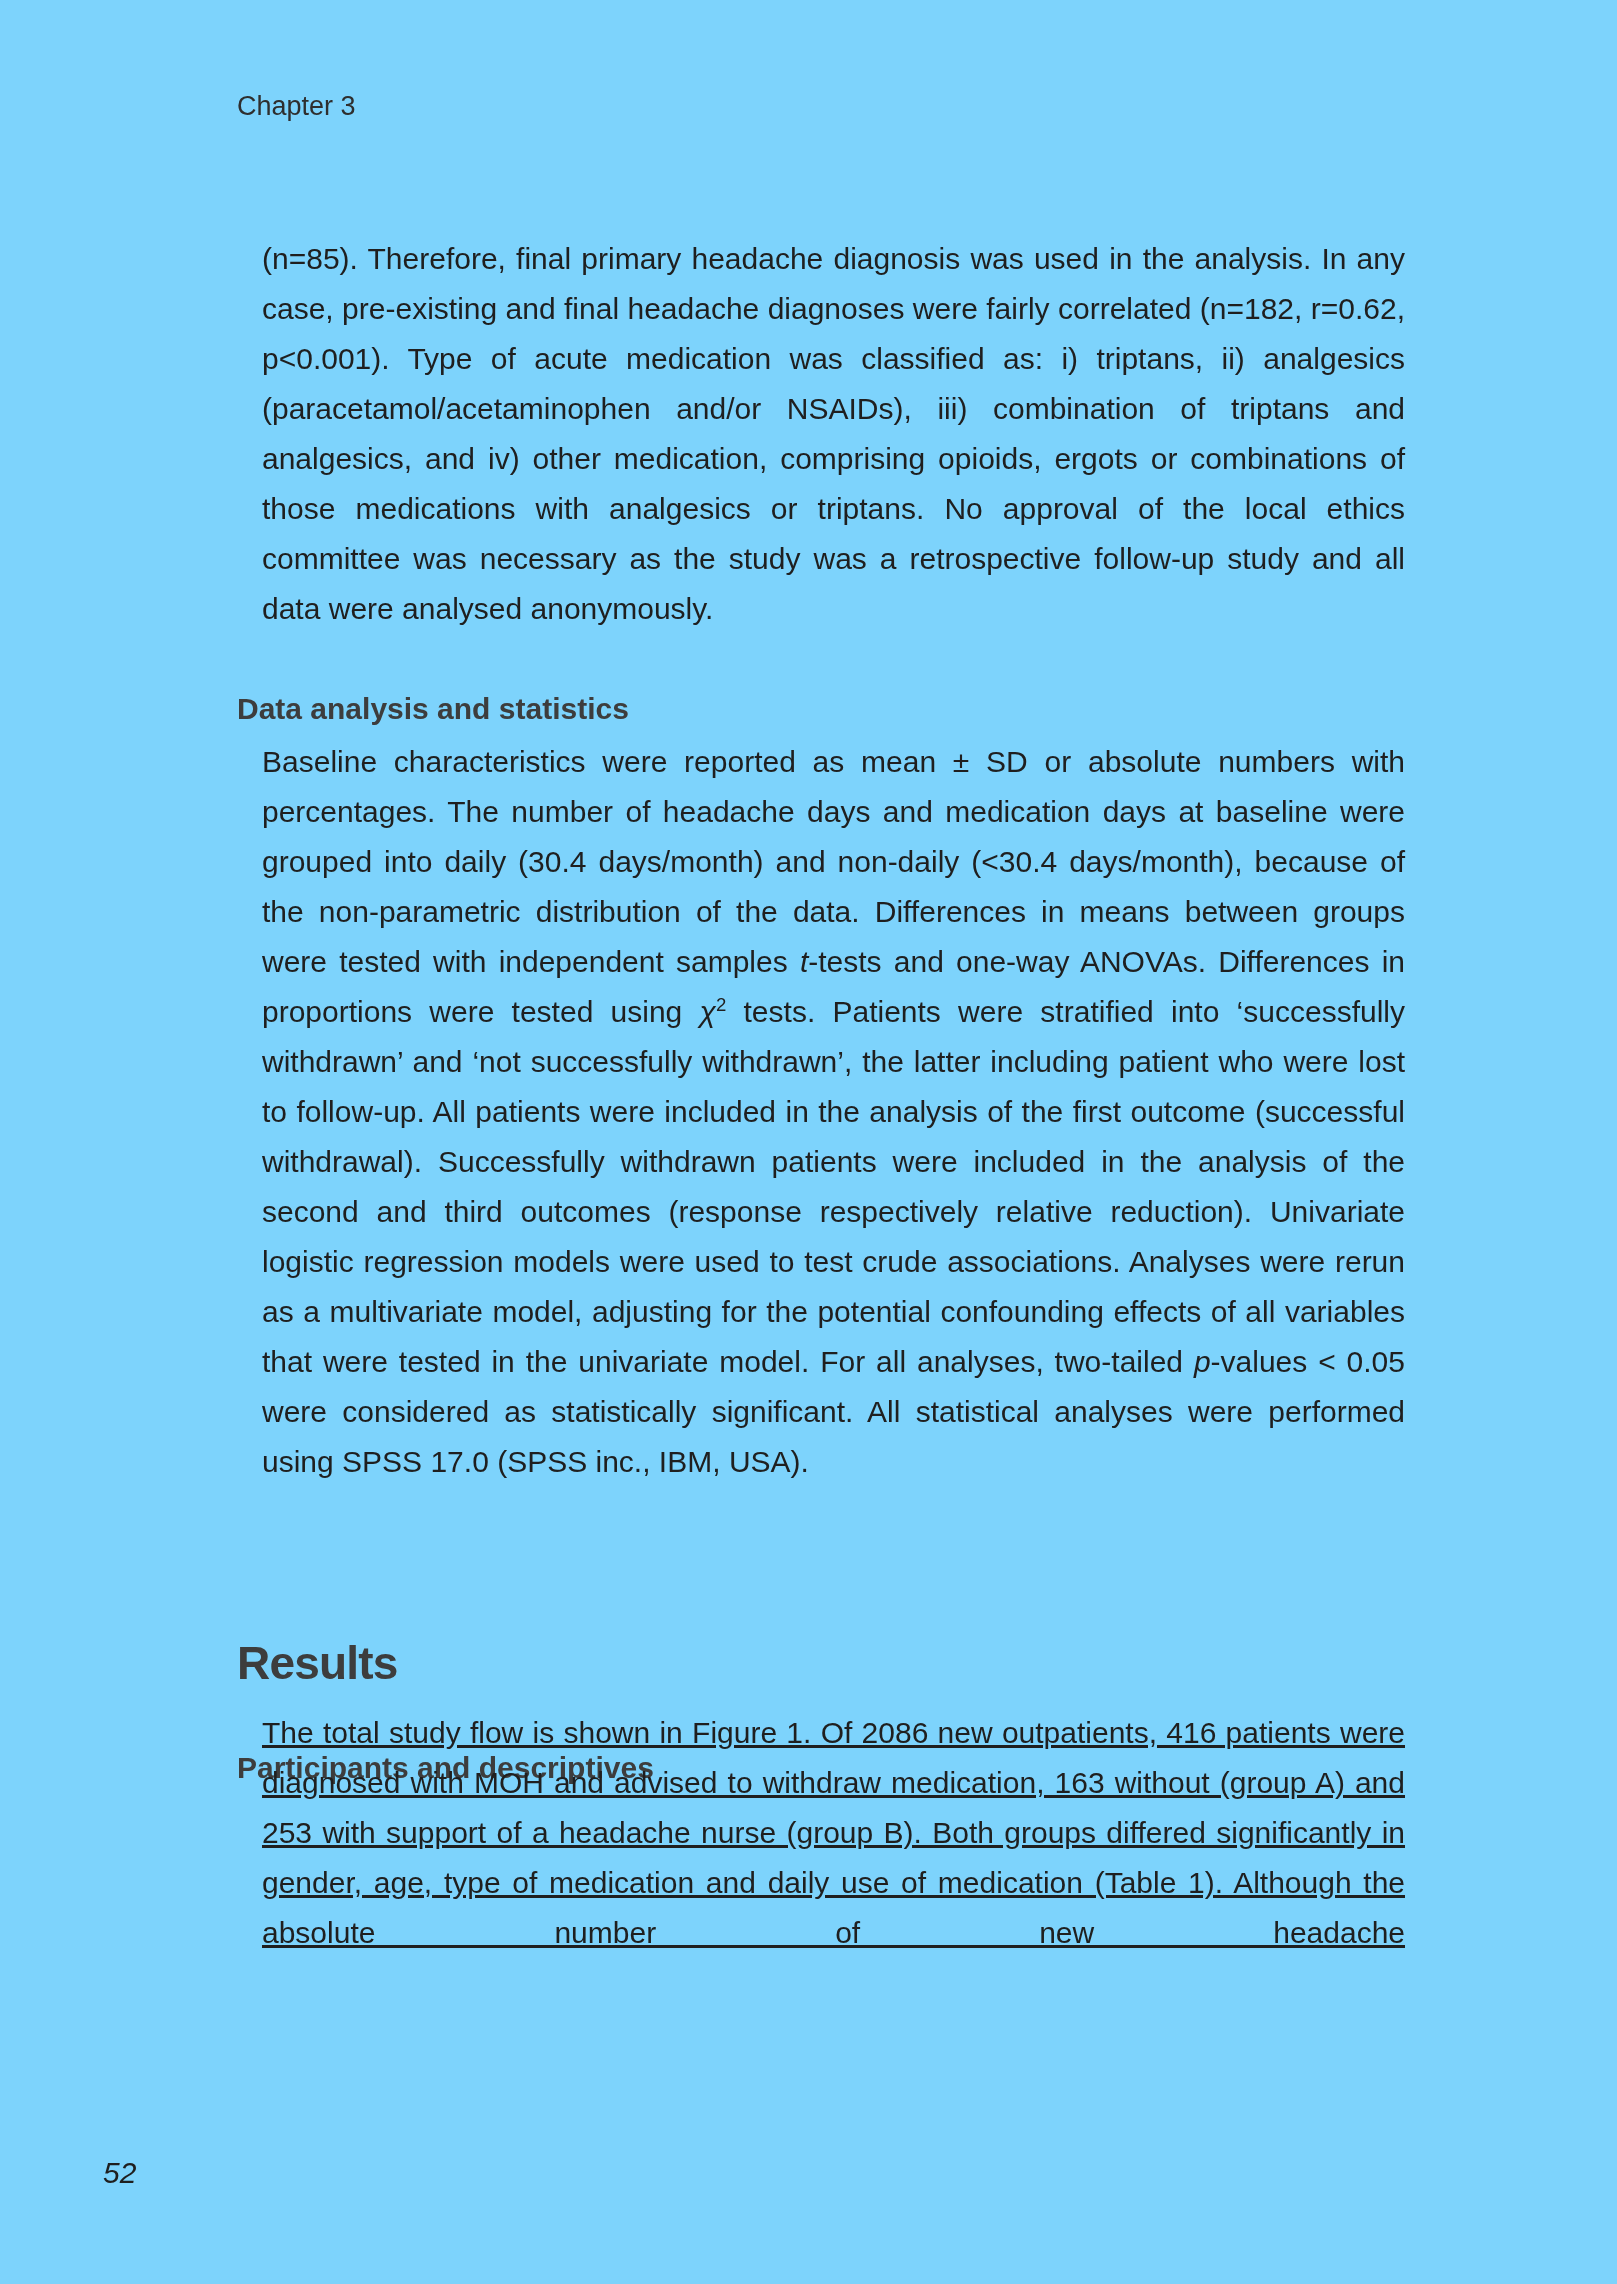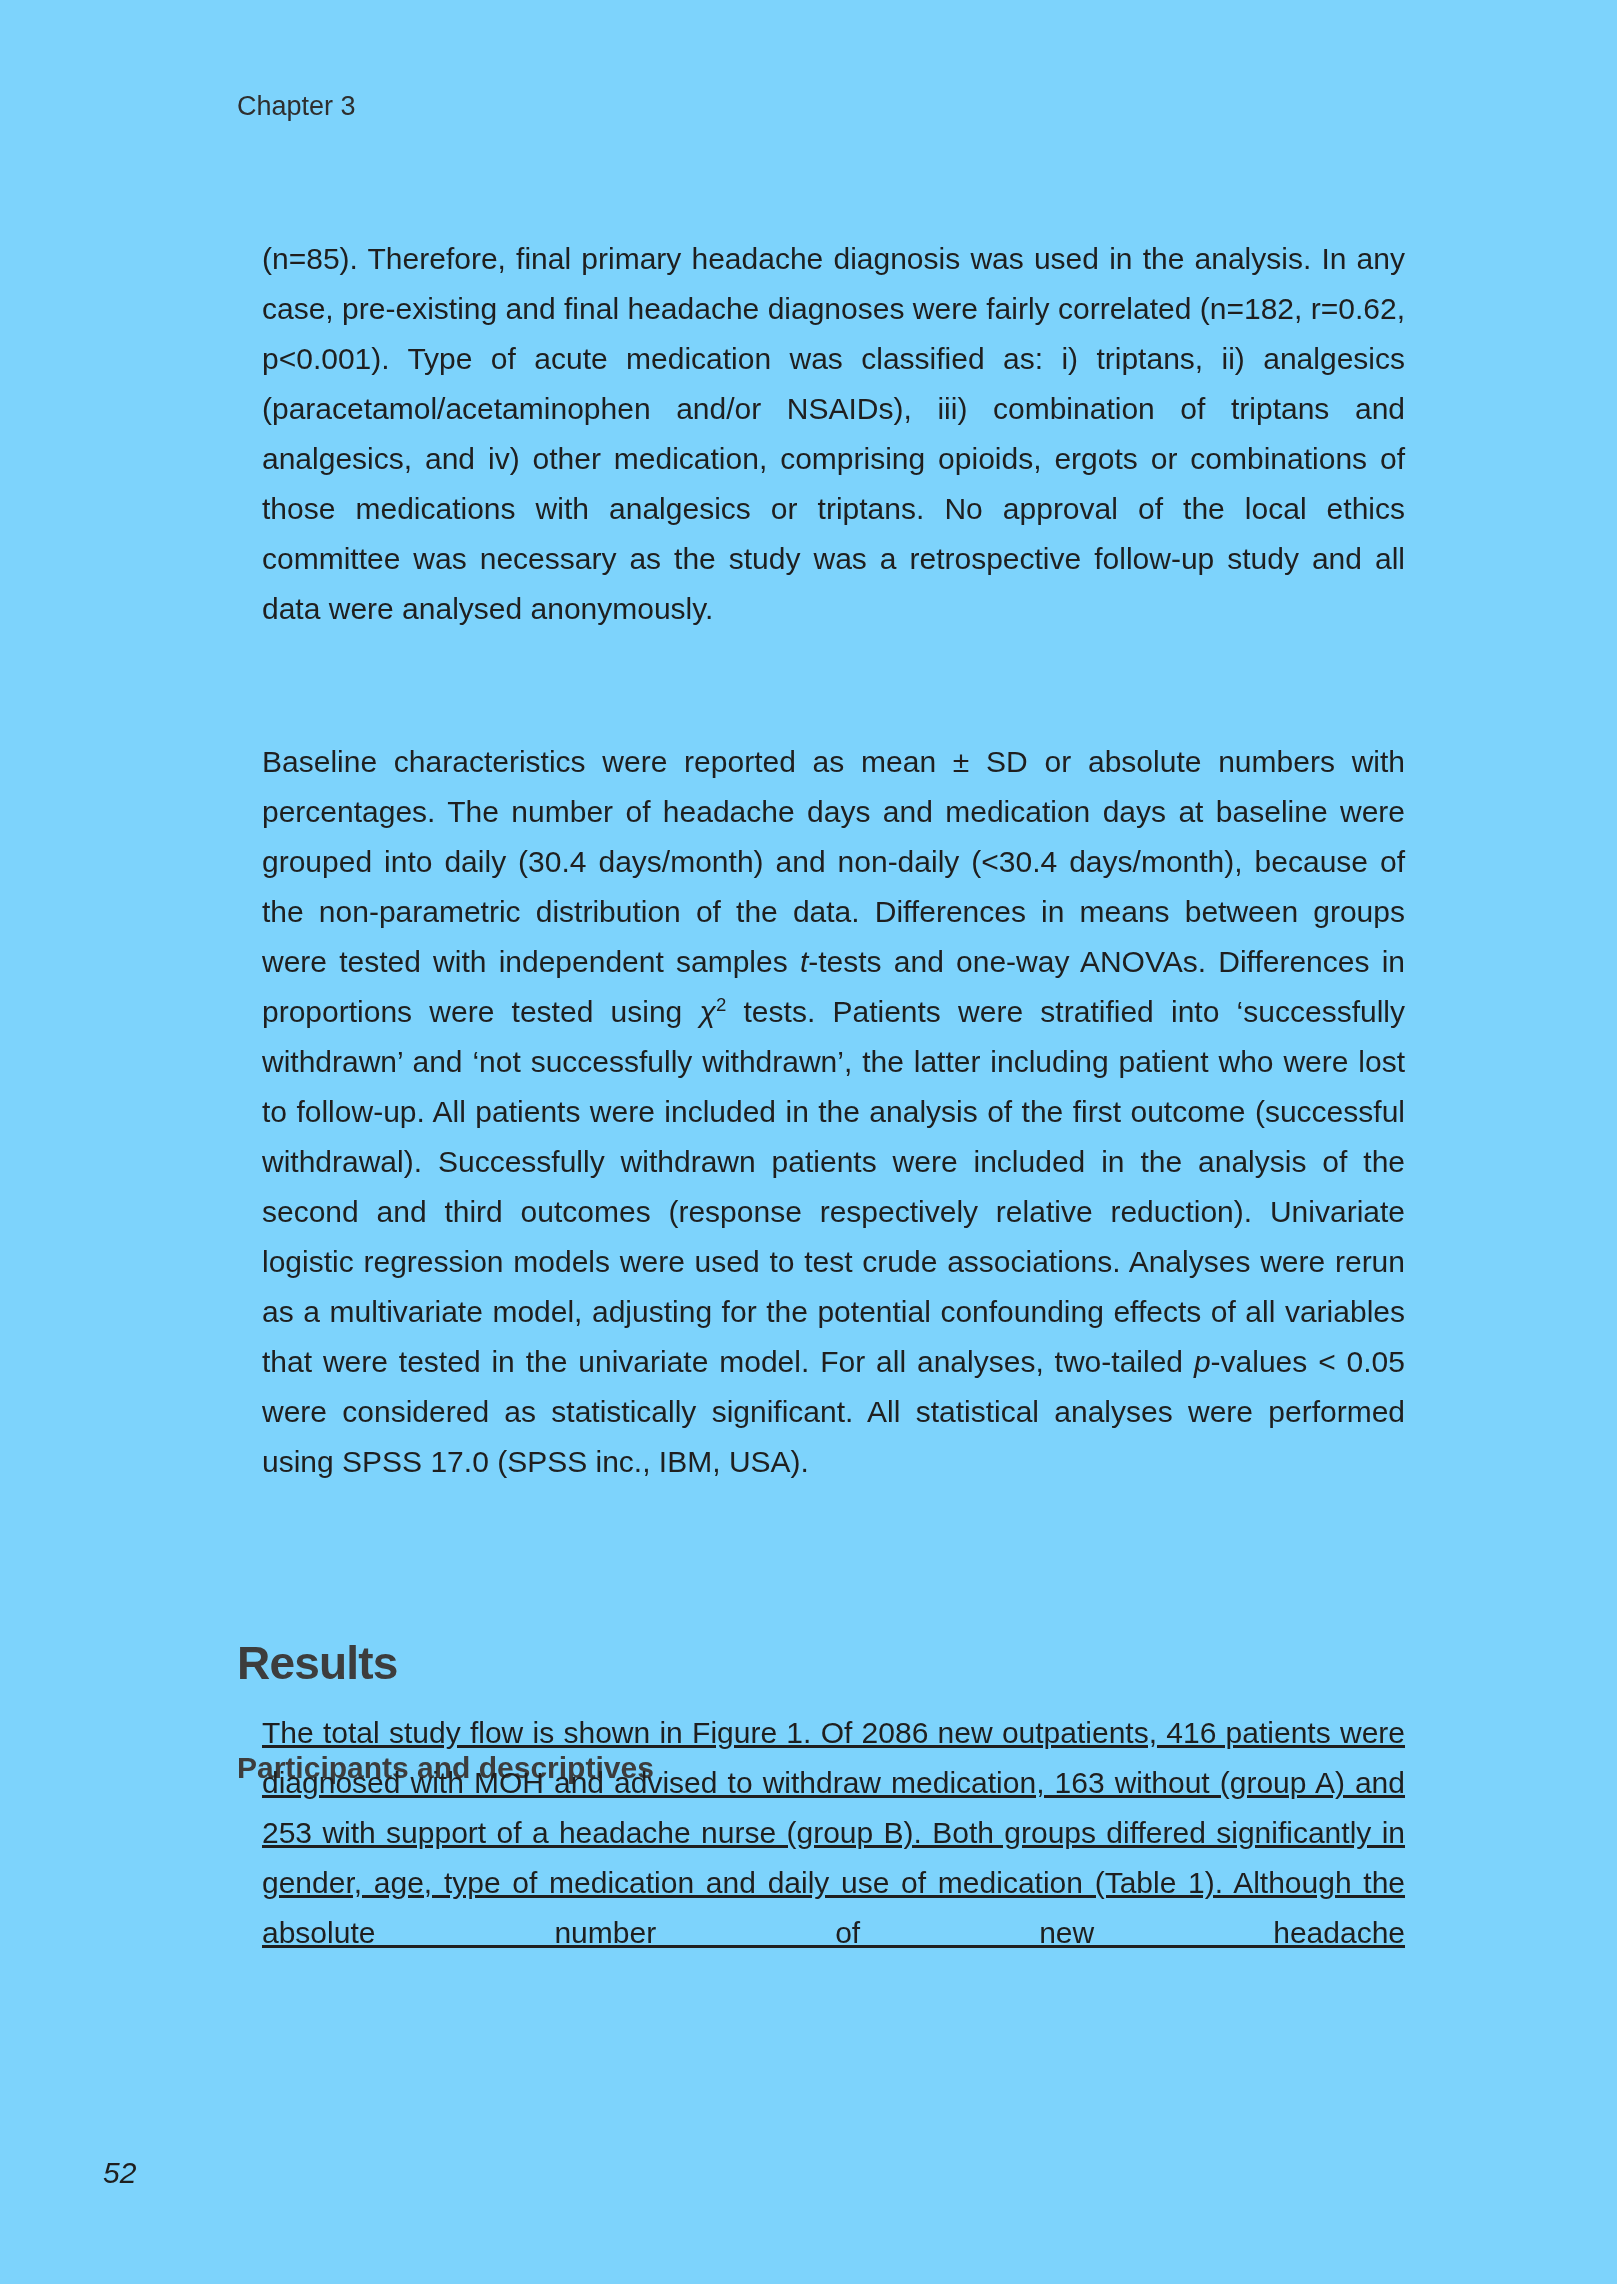--- a/index.html
+++ b/index.html
@@ -82,20 +82,21 @@
 </style>
 </head>
 <body>
 
 <div class="page">
 
   <div class="running-header">Chapter 3</div>
 
   <div class="para para-methods">(n=85). Therefore, final primary headache diagnosis was used in the analysis. In any case, pre-existing and final headache diagnoses were fairly correlated (n=182, r=0.62, p&lt;0.001). Type of acute medication was classified as: i) triptans, ii) analgesics (paracetamol/acetaminophen and/or NSAIDs), iii) combination of triptans and analgesics, and iv) other medication, comprising opioids, ergots or combinations of those medications with analgesics or triptans. No approval of the local ethics committee was necessary as the study was a retrospective follow-up study and all data were analysed anonymously.</div>
 
+  <h2 class="subheading subheading-analysis">Data analysis and statistics</h2>
 
   <div class="para para-analysis"><span>Baseline characteristics were reported as mean ± SD or absolute numbers with percentages. The number of headache days and medication days at baseline were grouped into daily (30.4 days/month) and non-daily (&lt;30.4 days/month), because of the non-parametric distribution of the data. Differences in means between groups were tested with independent samples </span><span class="run-i">t</span><span>-tests and one-way ANOVAs. Differences in proportions were tested using </span><span class="run-i">χ</span><span class="run-sup">2</span><span> tests. Patients were stratified into ‘successfully withdrawn’ and ‘not successfully withdrawn’, the latter including patient who were lost to follow-up. All patients were included in the analysis of the first outcome (successful withdrawal). Successfully withdrawn patients were included in the analysis of the second and third outcomes (response respectively relative reduction). Univariate logistic regression models were used to test crude associations. Analyses were rerun as a multivariate model, adjusting for the potential confounding effects of all variables that were tested in the univariate model. For all analyses, two-tailed </span><span class="run-i">p</span><span>-values &lt; 0.05 were considered as statistically significant. All statistical analyses were performed using SPSS 17.0 (SPSS inc., IBM, USA).</span></div>
 
   <h1 class="results-heading">Results</h1>
 
   <h2 class="subheading subheading-participants">Participants and descriptives</h2>
 
   <div class="para para-participants">The total study flow is shown in Figure 1. Of 2086 new outpatients, 416 patients were diagnosed with MOH and advised to withdraw medication, 163 without (group A) and 253 with support of a headache nurse (group B). Both groups differed significantly in gender, age, type of medication and daily use of medication (Table 1). Although the absolute number of new headache</div>
 
   <div class="page-number">52</div>

